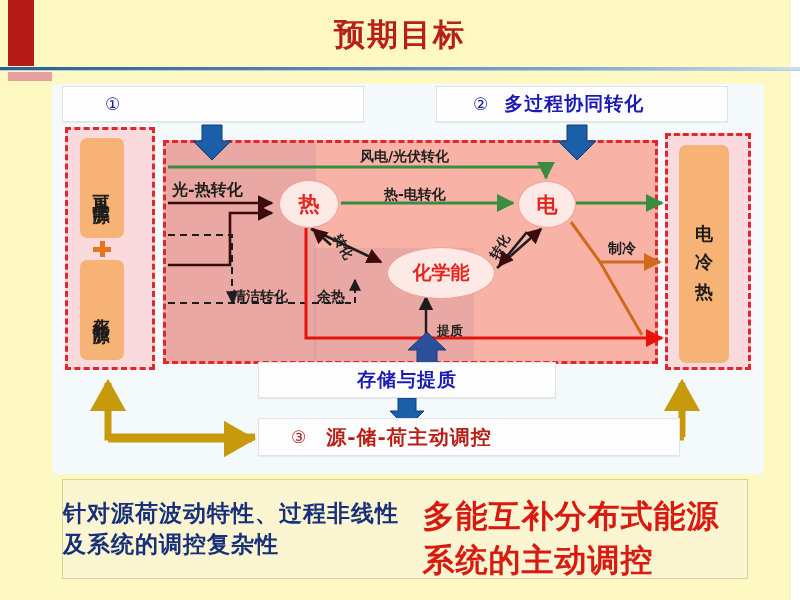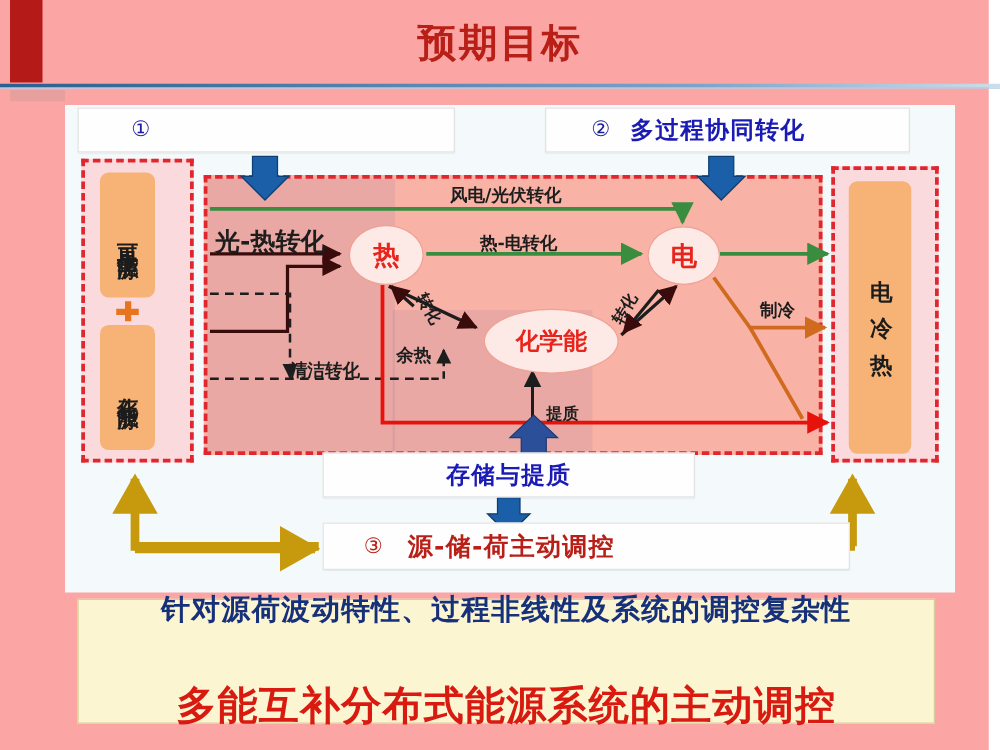--- a/index.html
+++ b/index.html
@@ -1,20 +1,20 @@
 <!DOCTYPE html>
 <html><head>
 <meta charset="utf-8">
 <style>
   html,body{margin:0;padding:0;}
   body{
     width:800px;height:600px;overflow:hidden;background:#ffffff;
     font-family:"DejaVu Sans","Liberation Sans",sans-serif;
   }
-  #slide{position:relative;width:791px;height:600px;background:#fca5a5;}
+  #slide{position:relative;width:791px;height:600px;background:#fef9c3;}
 
   
   .accent-bar{position:absolute;left:8px;top:0;width:26px;height:66px;background:#b41b18;}
   .accent-bar2{position:absolute;left:8px;top:72px;width:44px;height:9px;background:#e8a09e;}
   .hline{position:absolute;left:0;top:67px;width:800px;height:3px;
          background:linear-gradient(to right,#2b5e91,#7ba4cb 70%,#cdddea);}
   .hline2{position:absolute;left:0;top:70px;width:800px;height:1px;background:#b9cde0;}
   #title{
     position:absolute;left:0;top:14px;width:800px;text-align:center;
     font-size:31px;font-weight:bold;color:#b81f17;letter-spacing:2px;
@@ -67,43 +67,43 @@
   #node-re{left:279px;top:180px;width:58px;height:46px;font-size:21px;}
   #node-el{left:518px;top:181px;width:56px;height:45px;font-size:21px;}
   #node-ch{left:387px;top:247px;width:106px;height:50px;font-size:19px;}
 
   
   #wires{position:absolute;left:0;top:0;width:800px;height:600px;}
 
   
   .lab{position:absolute;font-weight:bold;color:#1d1d1d;white-space:nowrap;}
   #l-pv {left:360px;top:148px;font-size:14px;}
-  #l-gr {left:172px;top:180px;font-size:20px;}
+  #l-gr {left:172px;top:180px;font-size:16px;}
   #l-re {left:384px;top:186px;font-size:14px;}
   #l-cl {left:232px;top:288px;font-size:14px;}
-  #l-wh {left:317px;top:276px;font-size:14px;}
+  #l-wh {left:317px;top:288px;font-size:14px;}
   #l-up {left:437px;top:322px;font-size:13px;}
   #l-cool{left:608px;top:240px;font-size:14px;}
   .rot{position:absolute;font-size:13px;font-weight:bold;color:#1d1d1d;}
   #l-c1{left:330px;top:238px;transform:rotate(60deg);}
   #l-c2{left:487px;top:238px;transform:rotate(-60deg);}
 
   
   #chip3{left:258px;top:362px;width:296px;height:34px;justify-content:center;}
   #chip3 .lbl{font-size:19px;font-weight:bold;color:#1a1ab5;letter-spacing:1px;}
   #chip4{position:absolute;left:258px;top:418px;width:420px;height:36px;
      background:#fefefe;border:1px solid #e3e3e3;display:flex;align-items:center;
      box-shadow:0 1px 1px rgba(0,0,0,.06);}
   #chip4 .num{font-size:17px;color:#b81f17;margin-left:32px;margin-right:20px;line-height:1;}
   #chip4 .lbl{font-size:20px;font-weight:bold;color:#b81f17;letter-spacing:1px;}
 
   
   #banner{position:absolute;left:62px;top:479px;width:686px;height:100px;
      background:#fbf5d1;border:1px solid #d8cf9a;box-sizing:border-box;
-     display:flex;flex-direction:column;align-items:center;justify-content:center;gap:20px;}
+     display:flex;flex-direction:row;align-items:center;justify-content:center;gap:20px;}
   #banner .line1{font-size:23px;font-weight:bold;color:#17307a;letter-spacing:1px;}
   #banner .line2{font-size:32px;font-weight:bold;color:#d91a11;letter-spacing:1px;
      margin-top:20px;}
 </style>
 </head>
 <body>
 
 <div id="slide">
 
   <div class="accent-bar"></div>

